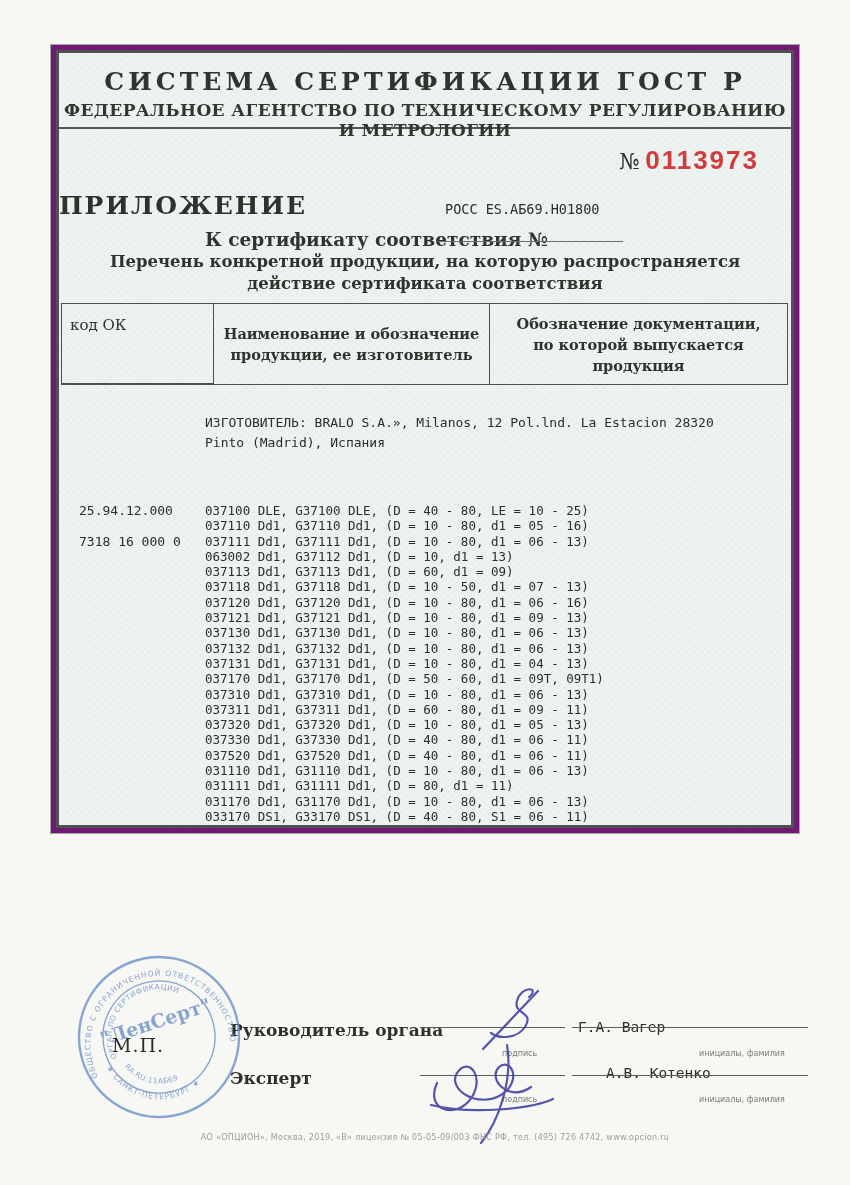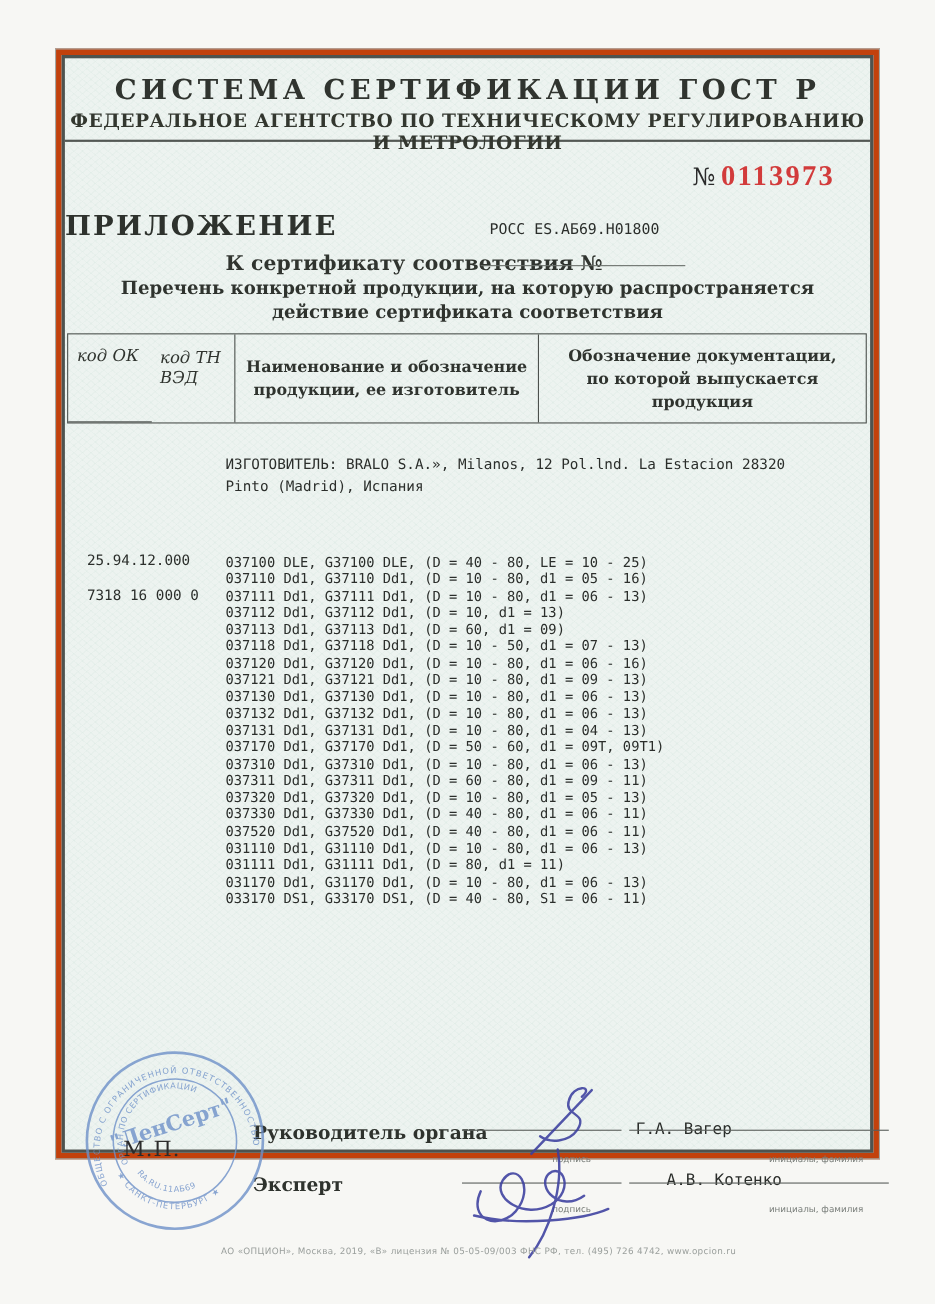--- a/index.html
+++ b/index.html
@@ -4,24 +4,24 @@
 <style>
   * { margin:0; padding:0; box-sizing:border-box; }
   html,body { width:850px; height:1185px; }
   body {
     position:relative;
     background:#f7f7f4;
     font-family:"DejaVu Serif", serif;
     overflow:hidden;
   }
   .cert {
-    position:absolute; left:50px; top:44px; width:750px; height:1010px;
+    position:absolute; left:50px; top:44px; width:750px; height:790px;
     border:1px solid #a2a8a4;
     padding:5px;
-    background:#c2410c;
+    background:#701a75;
   }
   .cert-inner {
     position:relative; width:100%; height:100%;
     border:3px solid #4e534f;
     background:#edf3f0;
     background-image:
       repeating-linear-gradient(40deg, rgba(140,190,170,.06) 0 1px, transparent 1px 5px),
       repeating-linear-gradient(-40deg, rgba(140,190,170,.06) 0 1px, transparent 1px 5px);
   }
   .hdr {
@@ -32,21 +32,21 @@
     margin-top:14px; font-size:25px; font-weight:bold; letter-spacing:4px; color:#30342f;
   }
   .hdr-agency {
     margin-top:4px; font-size:17px; font-weight:bold; letter-spacing:0.4px; color:#33372f;
   }
   .form-number {
     position:absolute; right:32px; top:92px; white-space:nowrap;
   }
   .form-number .pfx { font-size:22px; color:#2b2b2b; }
   .form-number .num {
-    font-family:Liberation Serif, serif;
+    font-family:Liberation Sans, sans-serif;
     font-size:26px; color:#d23b3b; letter-spacing:2px; font-weight:bold;
   }
   .doc-title {
     position:absolute; left:0; top:138px; width:100%; 
     font-size:25px; font-weight:bold; letter-spacing:2px; color:#2e322d;
   }
   .cert-line-label {
     position:absolute; left:146px; top:176px;
     font-size:18.5px; font-weight:bold; color:#30342f;
   }
@@ -60,21 +60,21 @@
   }
   .subtitle { position:absolute; left:0; width:100%; text-align:center;
     font-size:16.5px; font-weight:bold; color:#2f332e; }
   .subtitle.l1 { top:199px; }
   .subtitle.l2 { top:221px; }
 
   .ptable {
     position:absolute; left:2px; top:250px; width:727px; height:82px;
     display:flex; border:1.5px solid #4c514d;
   }
-  .ptable .c1 { width:152px; border-right:1.5px solid #4c514d; display:flex; flex-direction:row;font-style:italic; }
+  .ptable .c1 { width:152px; border-right:1.5px solid #4c514d; display:flex; flex-direction:column; }
   .ptable .c1 > div { flex:1; padding:6px 8px; font-size:15px; color:#2f332e; }
   .ptable .c1 > div:first-child { border-bottom:1.5px solid #4c514d; padding-top:10px; }
   .ptable .c1 > div:last-child { padding-top:12px; }
   .ptable .c2 { width:276px; border-right:1.5px solid #4c514d; }
   .ptable .c3 { flex:1; }
   .ptable .hcell {
     height:100%; display:flex; flex-direction:column; justify-content:center;
     text-align:center; font-size:14.5px; font-weight:bold; color:#2f332e; line-height:21px;
   }
 
@@ -125,21 +125,20 @@
     <div class="cert-line-label">К сертификату соответствия №</div>
     <div class="cert-number-value mono">РОСС ES.АБ69.Н01800</div>
     <div class="cert-number-line"></div>
 
     <div class="subtitle l1">Перечень конкретной продукции,  на которую распространяется</div>
     <div class="subtitle l2">действие сертификата соответствия</div>
 
     <div class="ptable">
       <div class="c1">
         <div>код ОК</div>
-        <div>код ТН ВЭД</div>
       </div>
       <div class="c2">
         <div class="hcell">
           <div>Наименование и обозначение</div>
           <div>продукции, ее изготовитель</div>
         </div>
       </div>
       <div class="c3">
         <div class="hcell">
           <div>Обозначение документации,</div>
@@ -150,21 +149,21 @@
 
     <div class="manufacturer mono"><span>ИЗГОТОВИТЕЛЬ: BRALO S.A.», Milanos, 12 Pol.lnd. La Estacion 28320</span><br><span>Pinto (Madrid), Испания</span></div>
 
     <div class="code-ok mono">25.94.12.000</div>
     <div class="code-tnved mono">7318 16 000 0</div>
 
     <div class="product-list">
         <div class="product-line">037100 DLE, G37100 DLE, (D = 40 - 80, LE = 10 - 25)</div>
         <div class="product-line">037110 Dd1, G37110 Dd1, (D = 10 - 80, d1 = 05 - 16)</div>
         <div class="product-line">037111 Dd1, G37111 Dd1, (D = 10 - 80, d1 = 06 - 13)</div>
-        <div class="product-line">037112 Dd1, G37112 Dd1, (D = 10, d1 = 13)</div>
+        <div class="product-line">063002 Dd1, G37112 Dd1, (D = 10, d1 = 13)</div>
         <div class="product-line">037113 Dd1, G37113 Dd1, (D = 60, d1 = 09)</div>
         <div class="product-line">037118 Dd1, G37118 Dd1, (D = 10 - 50, d1 = 07 - 13)</div>
         <div class="product-line">037120 Dd1, G37120 Dd1, (D = 10 - 80, d1 = 06 - 16)</div>
         <div class="product-line">037121 Dd1, G37121 Dd1, (D = 10 - 80, d1 = 09 - 13)</div>
         <div class="product-line">037130 Dd1, G37130 Dd1, (D = 10 - 80, d1 = 06 - 13)</div>
         <div class="product-line">037132 Dd1, G37132 Dd1, (D = 10 - 80, d1 = 06 - 13)</div>
         <div class="product-line">037131 Dd1, G37131 Dd1, (D = 10 - 80, d1 = 04 - 13)</div>
         <div class="product-line">037170 Dd1, G37170 Dd1, (D = 50 - 60, d1 = 09T, 09T1)</div>
         <div class="product-line">037310 Dd1, G37310 Dd1, (D = 10 - 80, d1 = 06 - 13)</div>
         <div class="product-line">037311 Dd1, G37311 Dd1, (D = 60 - 80, d1 = 09 - 11)</div>

